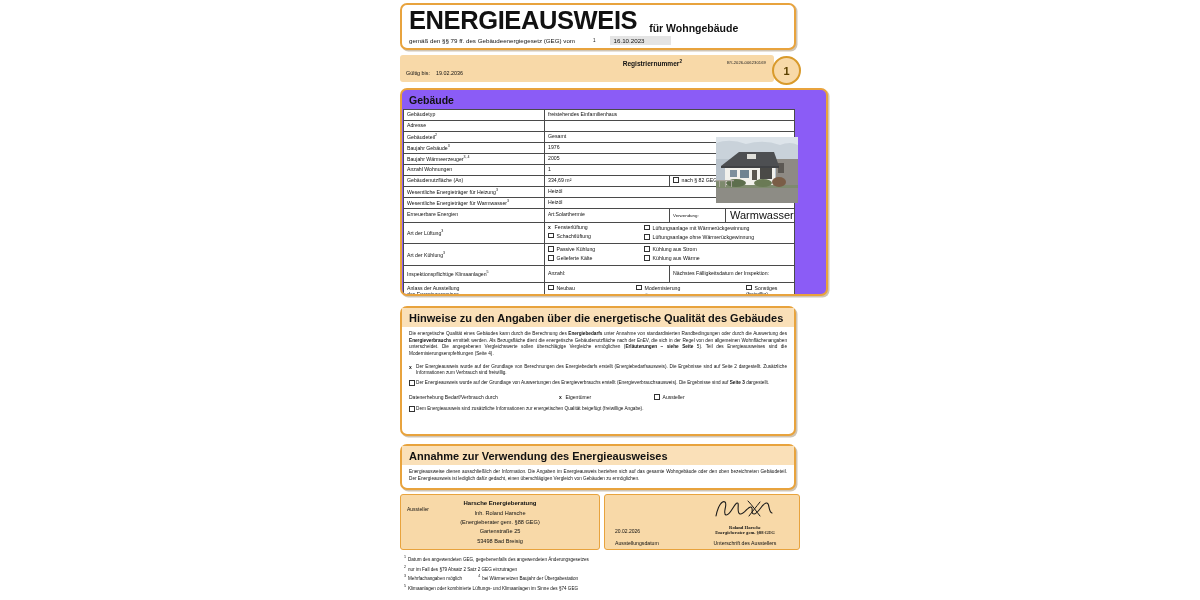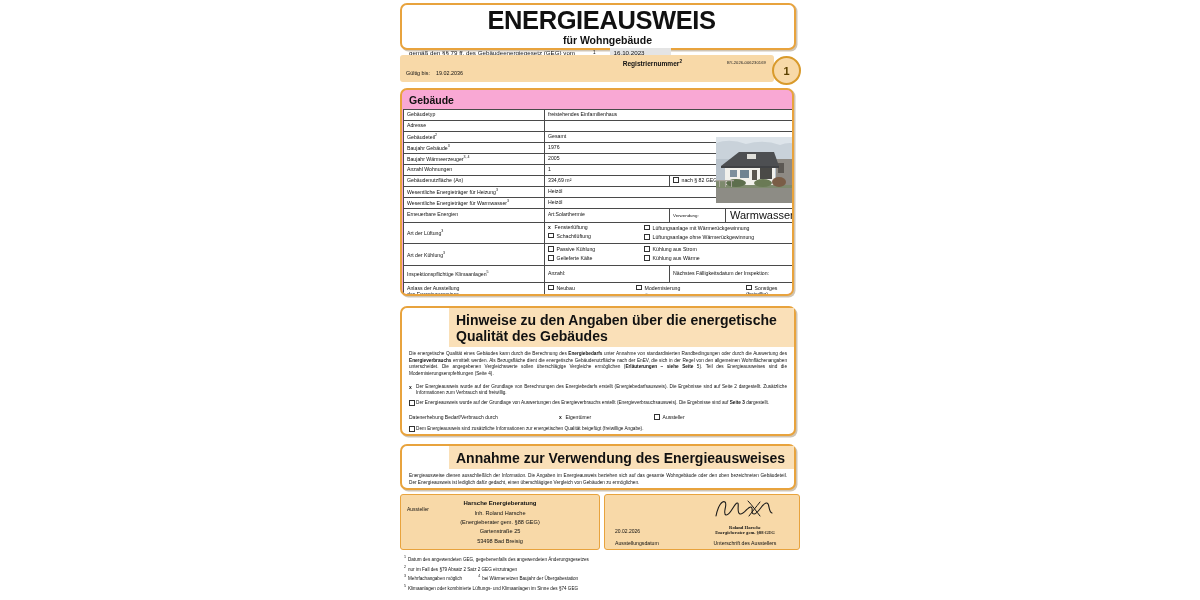--- a/index.html
+++ b/index.html
@@ -37,23 +37,22 @@
   #title-block {
     position: absolute;
     left: 4px;
     top: 3px;
     width: 396px;
     height: 47px;
     padding: 0;
   }
   .title-row {
     display: flex;
-    align-items: center;
+    align-items: flex-end;
     padding: 3px 0 0 7px;
-    flex-direction: column;
   }
   .title-main {
     font-size: 25.5px;
     font-weight: bold;
     letter-spacing: -0.4px;
     color: #111;
     line-height: 1;
   }
   .title-sub {
     font-size: 10.5px;
@@ -134,23 +133,23 @@
     font-size: 11px;
     font-weight: bold;
     color: #5b4000;
   }
 
   
   #geb-panel {
     position: absolute;
     left: 4px;
     top: 88px;
-    width: 394px;
+    width: 428px;
     height: 208px;
-    background: #f9a8d4;
+    background: #8b5cf6;
     overflow: hidden;
   }
   .sec-head {
     font-size: 10.5px;
     font-weight: bold;
     color: #111;
     padding: 4px 0 3px 7px;
   }
 
   table.geb {
@@ -216,26 +215,25 @@
   
   #hin1-panel {
     position: absolute;
     left: 4px;
     top: 306px;
     width: 396px;
     height: 130px;
     background: #ffffff;
   }
   .hin-head {
-    font-size: 14px;
+    font-size: 11px;
     font-weight: bold;
     color: #111;
     background: #FAE0B8;
     padding: 4px 0 3px 7px;
-    margin-left: 47px;
   }
   .hin-body {
     padding: 4px 7px 0 7px;
     font-size: 4.7px;
     line-height: 1.42;
     color: #111;
     text-align: justify;
   }
   .hin-body b { font-weight: bold; }
   .hin-line {

